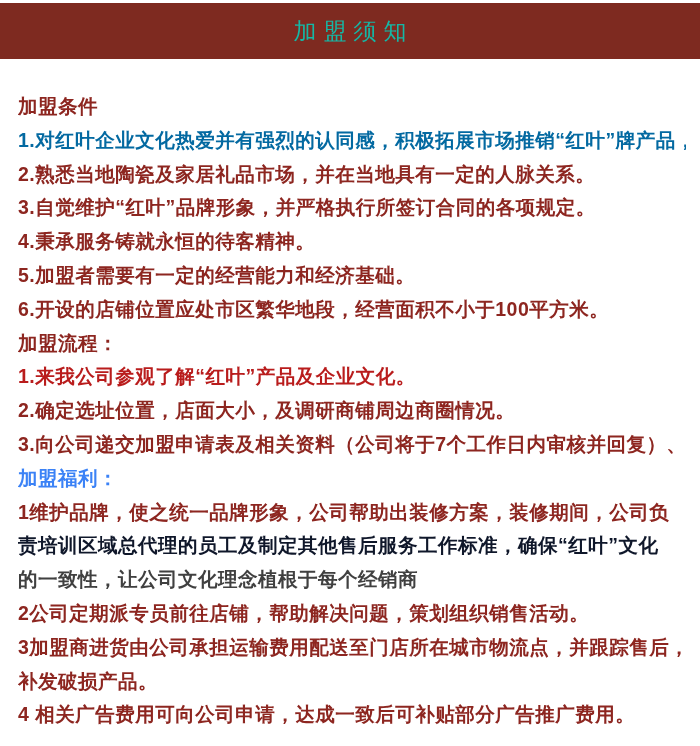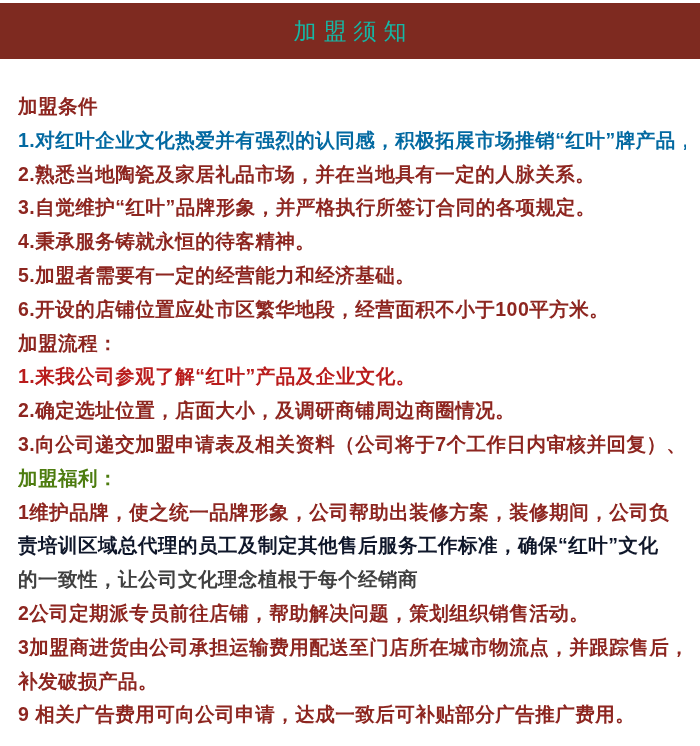--- a/index.html
+++ b/index.html
@@ -63,21 +63,21 @@
     <div class="text-line" style="color: #0369a1;">1.对红叶企业文化热爱并有强烈的认同感，积极拓展市场推销“红叶”牌产品，</div>
     <div class="text-line" style="color: rgb(141, 38, 32);">2.熟悉当地陶瓷及家居礼品市场，并在当地具有一定的人脉关系。</div>
     <div class="text-line" style="color: rgb(141, 38, 32);">3.自觉维护“红叶”品牌形象，并严格执行所签订合同的各项规定。</div>
     <div class="text-line" style="color: rgb(141, 38, 32);">4.秉承服务铸就永恒的待客精神。</div>
     <div class="text-line" style="color: rgb(141, 38, 32);">5.加盟者需要有一定的经营能力和经济基础。</div>
     <div class="text-line" style="color: rgb(141, 38, 32);">6.开设的店铺位置应处市区繁华地段，经营面积不小于100平方米。</div>
     <div class="text-line" style="color: rgb(141, 38, 32);">加盟流程：</div>
     <div class="text-line" style="color: #b91c1c;">1.来我公司参观了解“红叶”产品及企业文化。</div>
     <div class="text-line" style="color: rgb(141, 38, 32);">2.确定选址位置，店面大小，及调研商铺周边商圈情况。</div>
     <div class="text-line" style="color: rgb(141, 38, 32);">3.向公司递交加盟申请表及相关资料（公司将于7个工作日内审核并回复）、</div>
-    <div class="text-line" style="color: #4d7c0f;">加盟福利：</div>
+    <div class="text-line" style="color: #3b82f6;">加盟福利：</div>
     <div class="text-line" style="color: rgb(141, 38, 32);">1维护品牌，使之统一品牌形象，公司帮助出装修方案，装修期间，公司负</div>
     <div class="text-line" style="color: #0f172a;">责培训区域总代理的员工及制定其他售后服务工作标准，确保“红叶”文化</div>
     <div class="text-line" style="color: #404040;">的一致性，让公司文化理念植根于每个经销商</div>
     <div class="text-line" style="color: rgb(141, 38, 32);">2公司定期派专员前往店铺，帮助解决问题，策划组织销售活动。</div>
     <div class="text-line" style="color: rgb(141, 38, 32);">3加盟商进货由公司承担运输费用配送至门店所在城市物流点，并跟踪售后，</div>
     <div class="text-line" style="color: rgb(141, 38, 32);">补发破损产品。</div>
-    <div class="text-line" style="color: rgb(141, 38, 32);">9 相关广告费用可向公司申请，达成一致后可补贴部分广告推广费用。</div>
+    <div class="text-line" style="color: rgb(141, 38, 32);">4 相关广告费用可向公司申请，达成一致后可补贴部分广告推广费用。</div>
   </div>
 
 </body></html>

